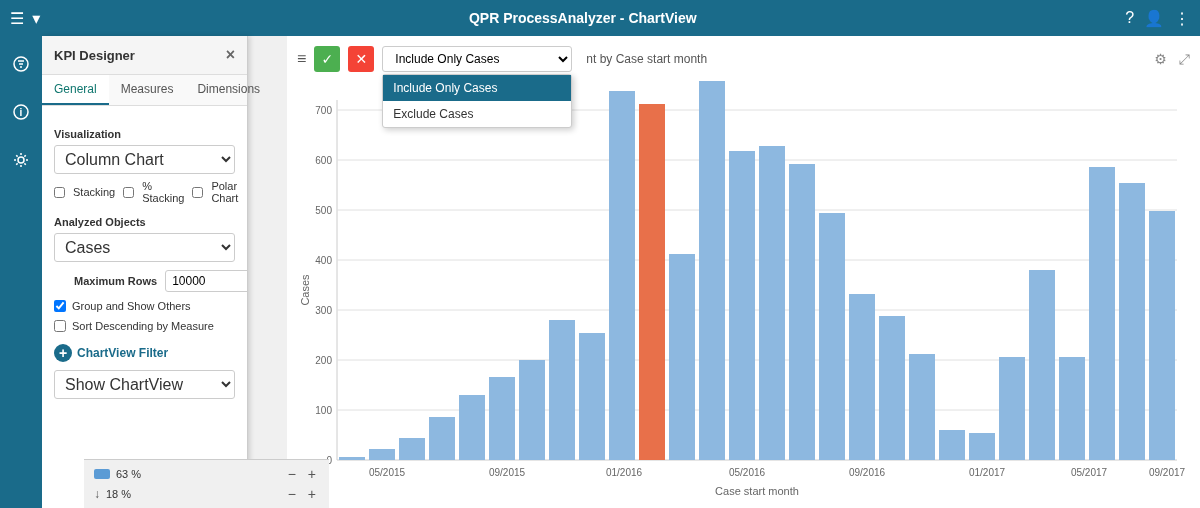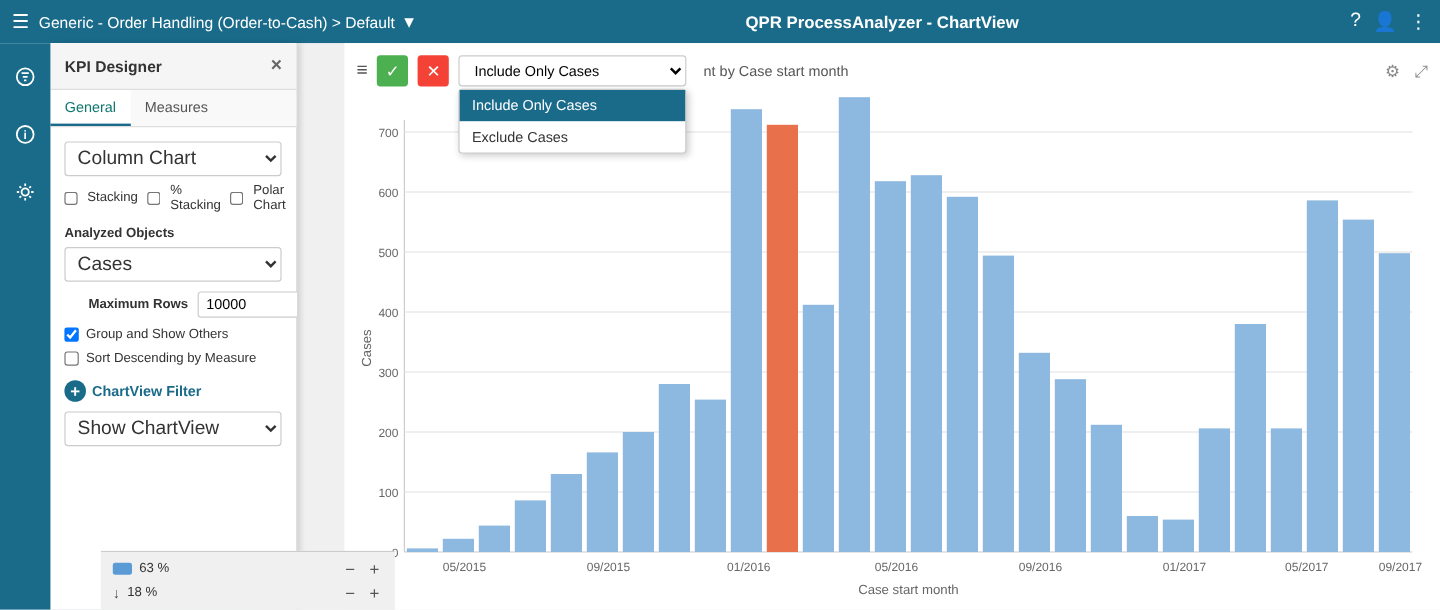--- a/index.html
+++ b/index.html
@@ -260,21 +260,20 @@
       padding: 0 3px;
     }
     .arrow-icon { font-size: 12px; color: #555; }
   </style>
 </head>
 <body>
 
 <div class="topbar">
   <div class="topbar-left">
     <span class="topbar-icon">☰</span>
-    <span>Generic - Order Handling (Order-to-Cash) &gt; Default</span>
     <span class="topbar-icon">▾</span>
   </div>
   <div class="topbar-center">QPR ProcessAnalyzer - ChartView</div>
   <div class="topbar-right">
     <span class="topbar-icon">?</span>
     <span class="topbar-icon">👤</span>
     <span class="topbar-icon">⋮</span>
   </div>
 </div>
 
@@ -322,22 +321,24 @@
 </div>
 
 <div class="kpi-panel">
   <div class="kpi-panel-header">
     <span>KPI Designer</span>
     <span class="kpi-panel-close">×</span>
   </div>
   <div class="kpi-tabs">
     <div class="kpi-tab active">General</div>
     <div class="kpi-tab">Measures</div>
+    <div class="kpi-tab">Dimensions</div>
   </div>
   <div class="kpi-body">
+    <div class="kpi-section-label">Visualization</div>
     <select class="kpi-select">
       <option>Column Chart</option>
       <option>Bar Chart</option>
       <option>Line Chart</option>
     </select>
     <div class="kpi-checkboxes">
       <input type="checkbox" style="">
       <span>Stacking</span>
       <input type="checkbox" style="">
       <span>% Stacking</span>

